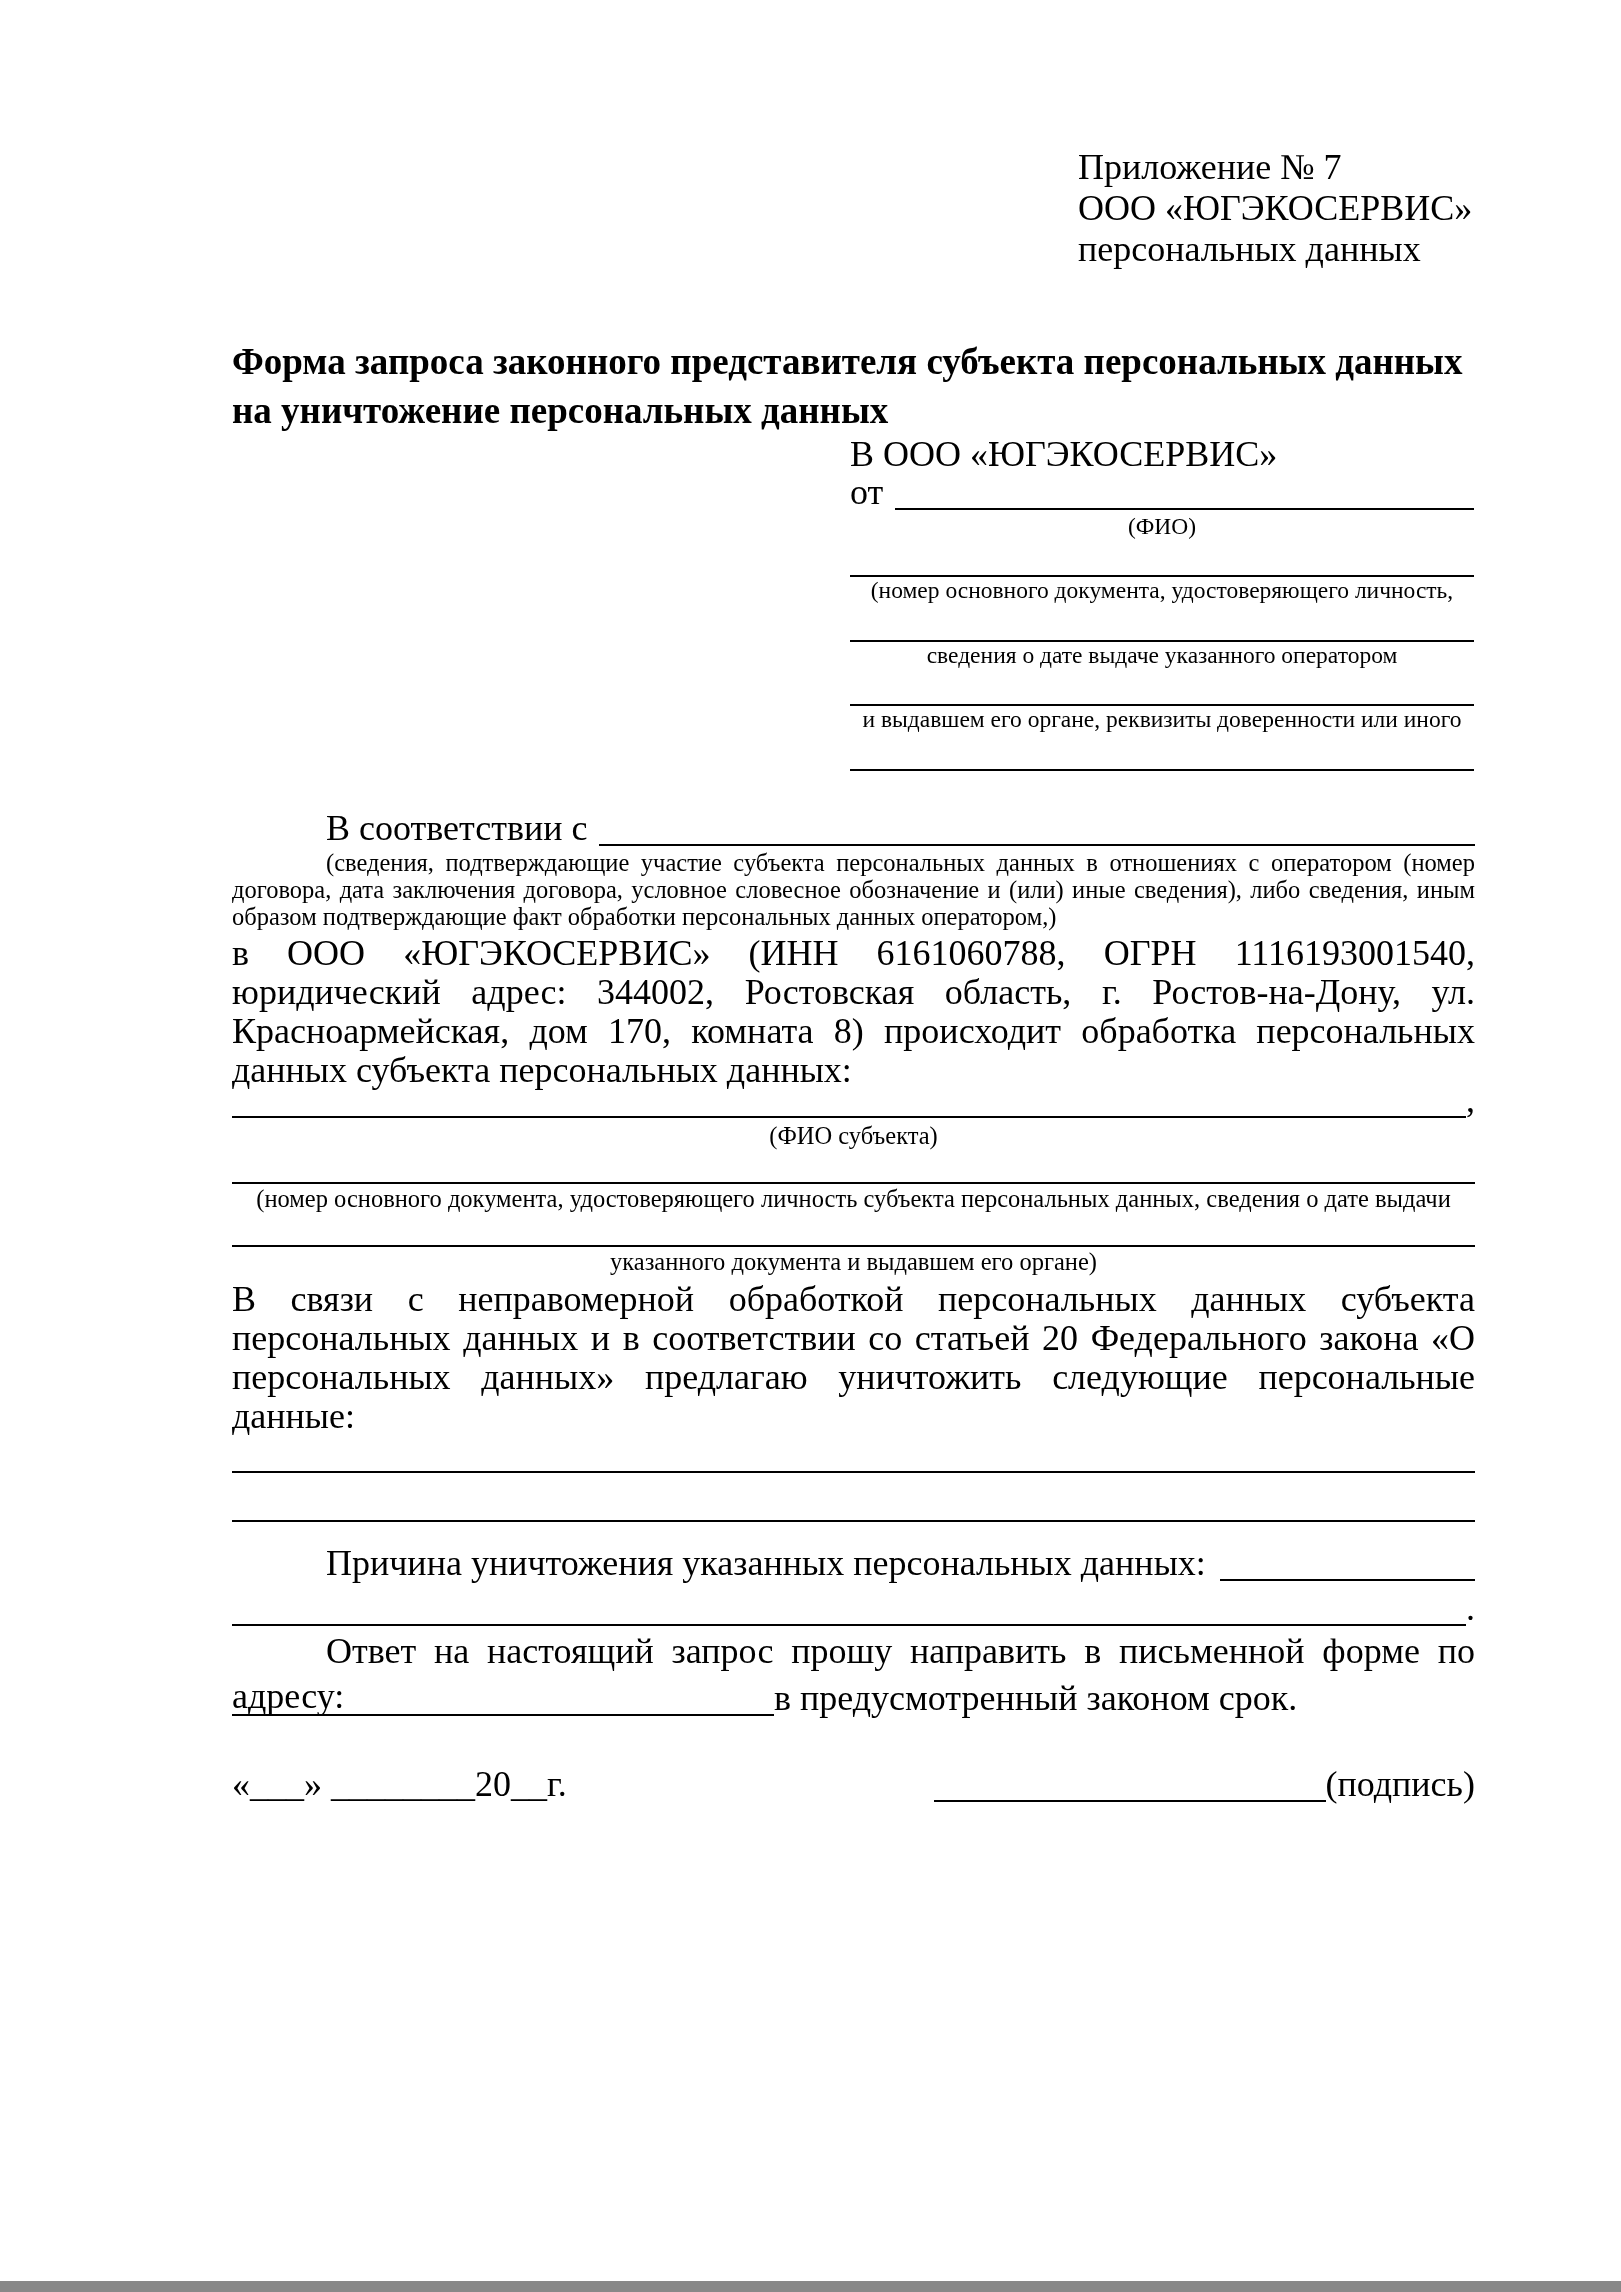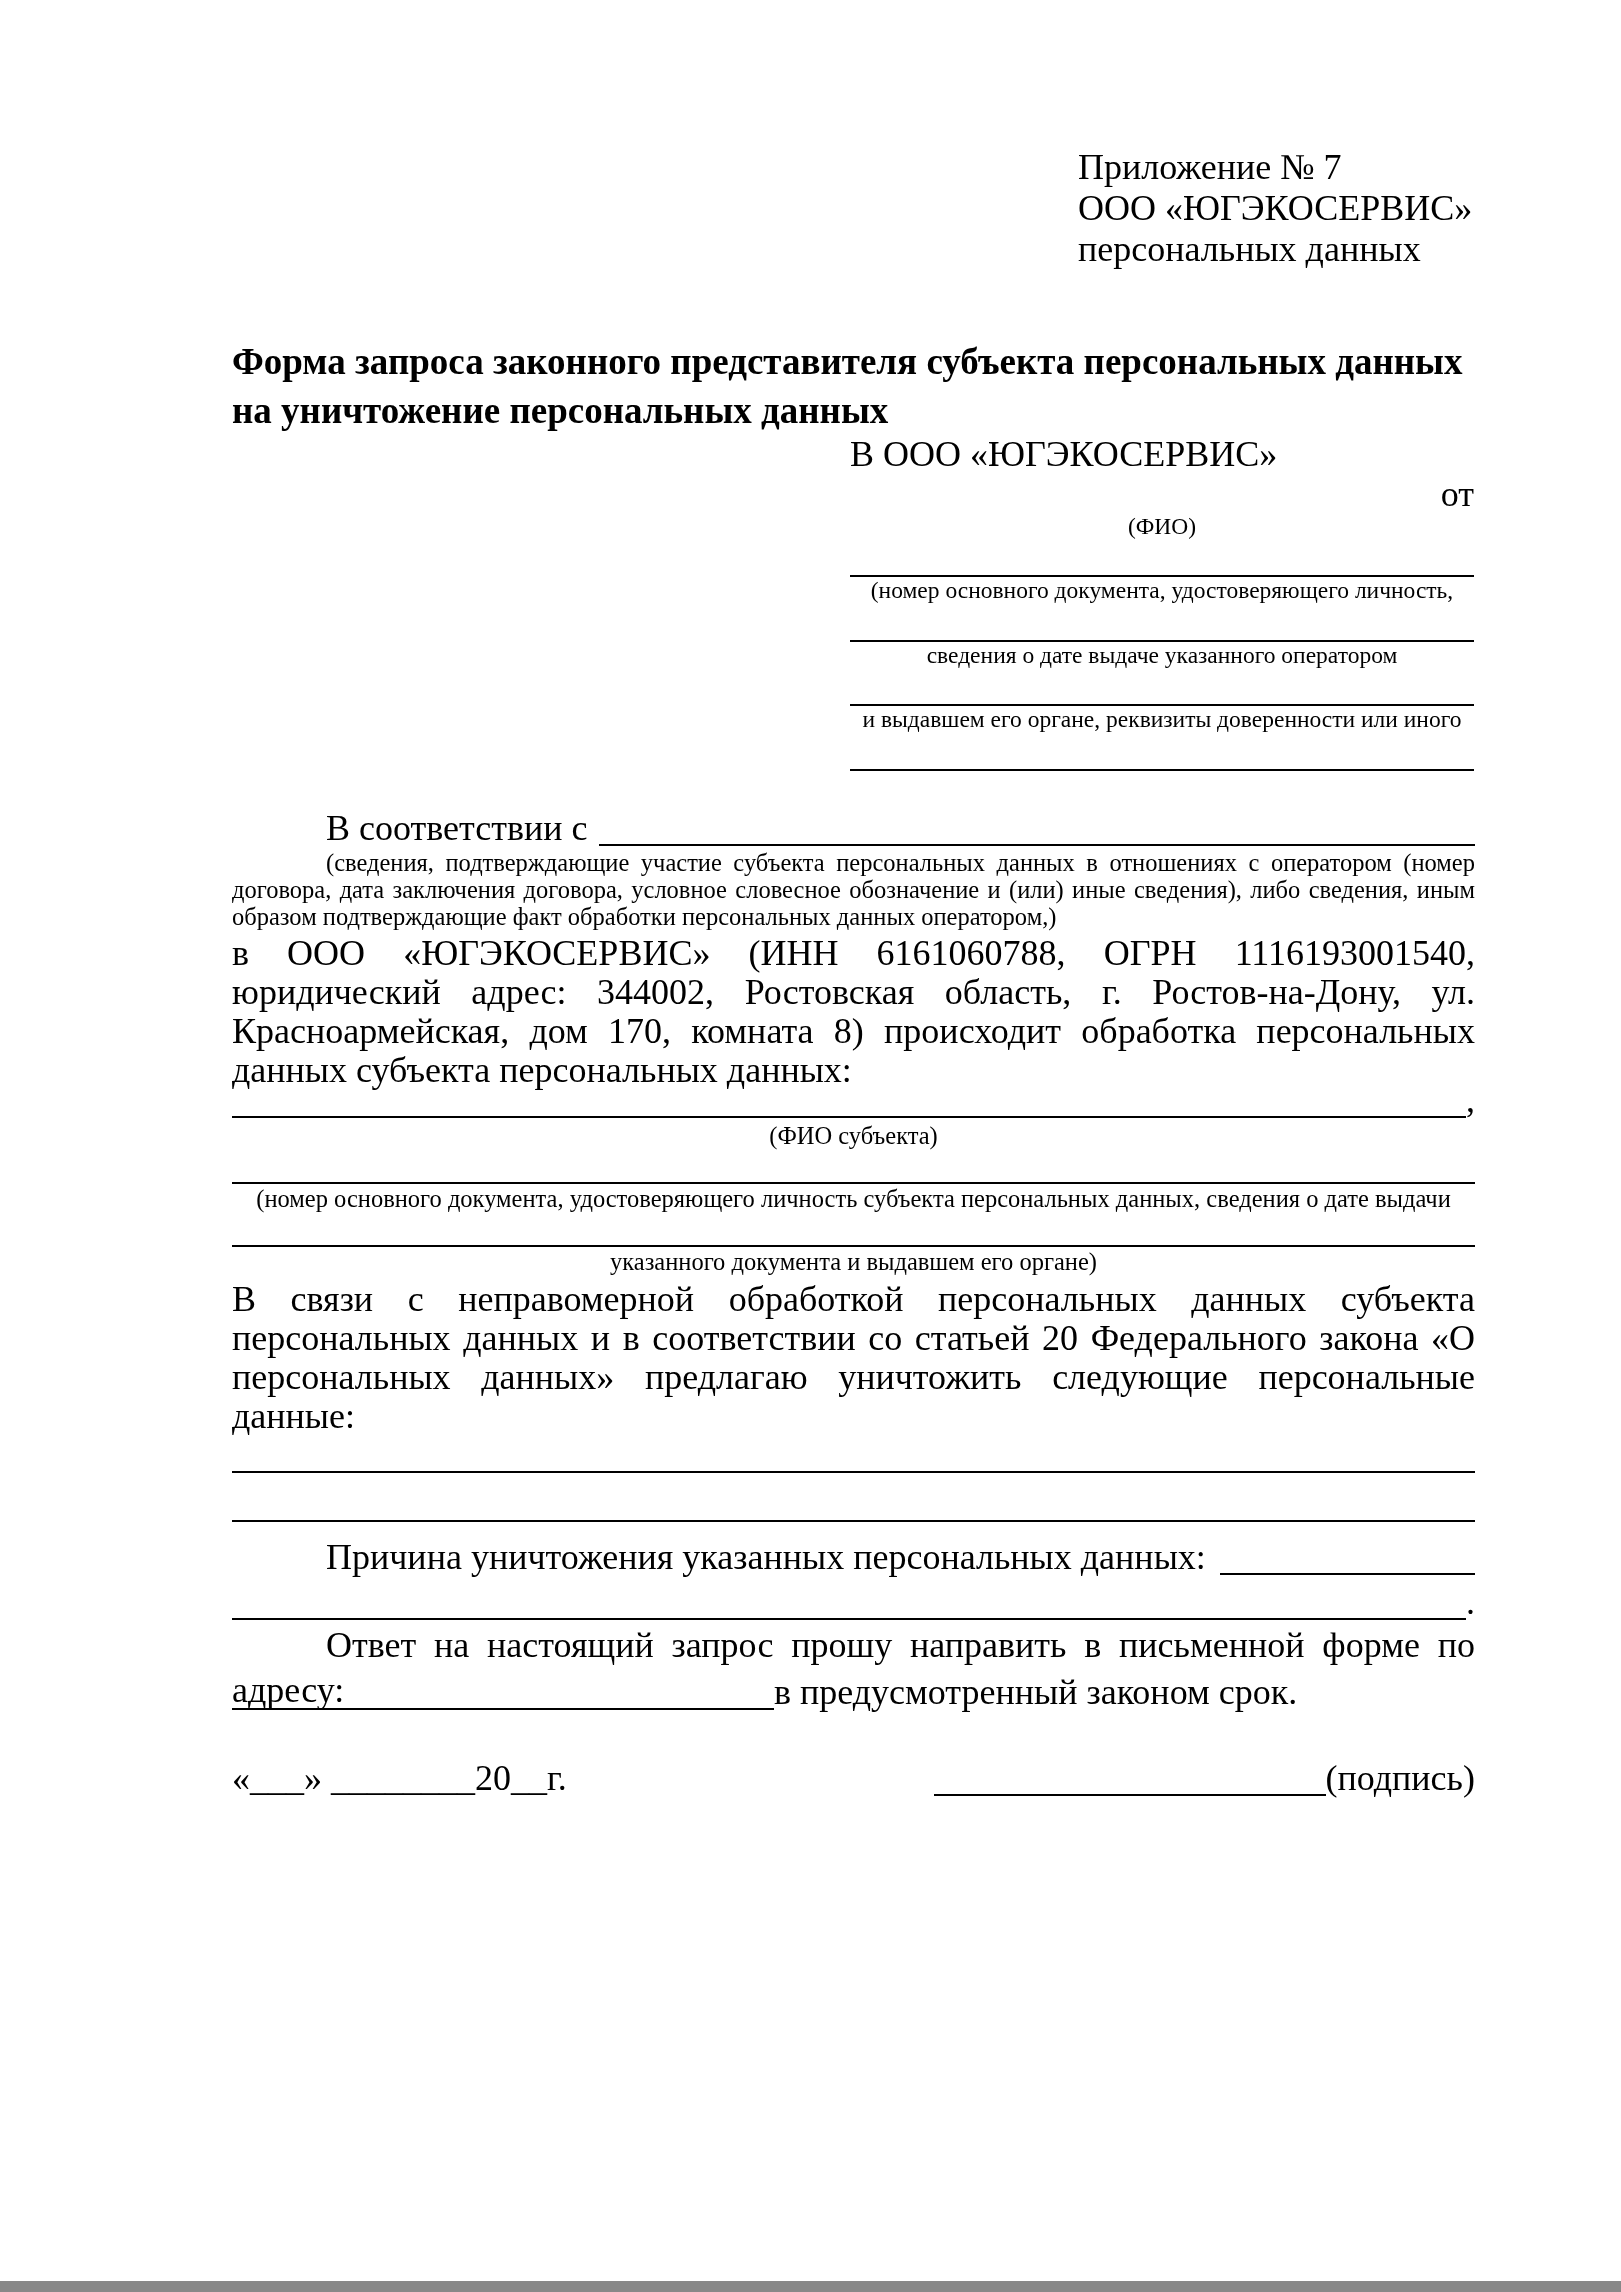--- a/index.html
+++ b/index.html
@@ -11,36 +11,36 @@
     padding:147px 146px 0 232px;
     position:relative;margin:0 auto;
   }
   .appendix{margin-left:846px;line-height:41px;white-space:nowrap;}
   .doc-title{margin-top:67px;font-weight:bold;font-size:37px;line-height:49px;}
   .doc-title div{white-space:nowrap;}
   .right-block{margin-left:618px;width:624px;}
   .addressee{line-height:39px;white-space:nowrap;}
   .flex-row{display:flex;align-items:flex-end;}
   .fill{flex:1 1 auto;border-bottom:2.9px solid #000;margin-bottom:2.9px;}
-  .from-row{height:39px;flex-direction:column;}
+  .from-row{height:39px;}
   .cap{font-size:23.5px;line-height:27.4px;text-align:center;}
   .u-line{border-bottom:2.9px solid #000;height:0;margin-top:35px;}
   .accordance{margin-top:35px;height:43px;}
   .lead{white-space:nowrap;}
   .indent{margin-left:94px;}
   .note{font-size:24.5px;line-height:27.4px;text-align:justify;text-indent:94px;}
   .para{text-align:justify;line-height:39px;}
   .p-operator{margin-top:3px;}
   .subject-line{height:27.4px;margin-top:3.9px;}
   .cap-wide{font-size:24.5px;line-height:29px;text-align:center;}
   .wide-line{border-bottom:2.9px solid #000;height:0;margin-top:32px;}
   .p-unlawful{margin-top:3.9px;}
   .blank1{margin-top:35px;}
   .blank2{margin-top:47px;}
-  .reason-row{margin-top:13px;height:43px;}
+  .reason-row{margin-top:19px;height:43px;}
   .reason-line2{height:45px;}
   .tail-char{white-space:pre;}
   .reply1{margin-top:0;height:45px;text-align:justify;text-align-last:justify;text-indent:94px;line-height:45px;}
   .reply2{height:45px;}
   .reply-fill{flex:0 0 542px;border-bottom:2.9px solid #000;margin-bottom:2.9px;}
   .footer{margin-top:43px;display:flex;align-items:flex-end;justify-content:space-between;height:43px;}
   .sig-group{display:flex;align-items:flex-end;}
   .sig-line{width:392px;border-bottom:2.9px solid #000;margin-bottom:2.9px;}
   .nowrap{white-space:nowrap;}
 </style>

